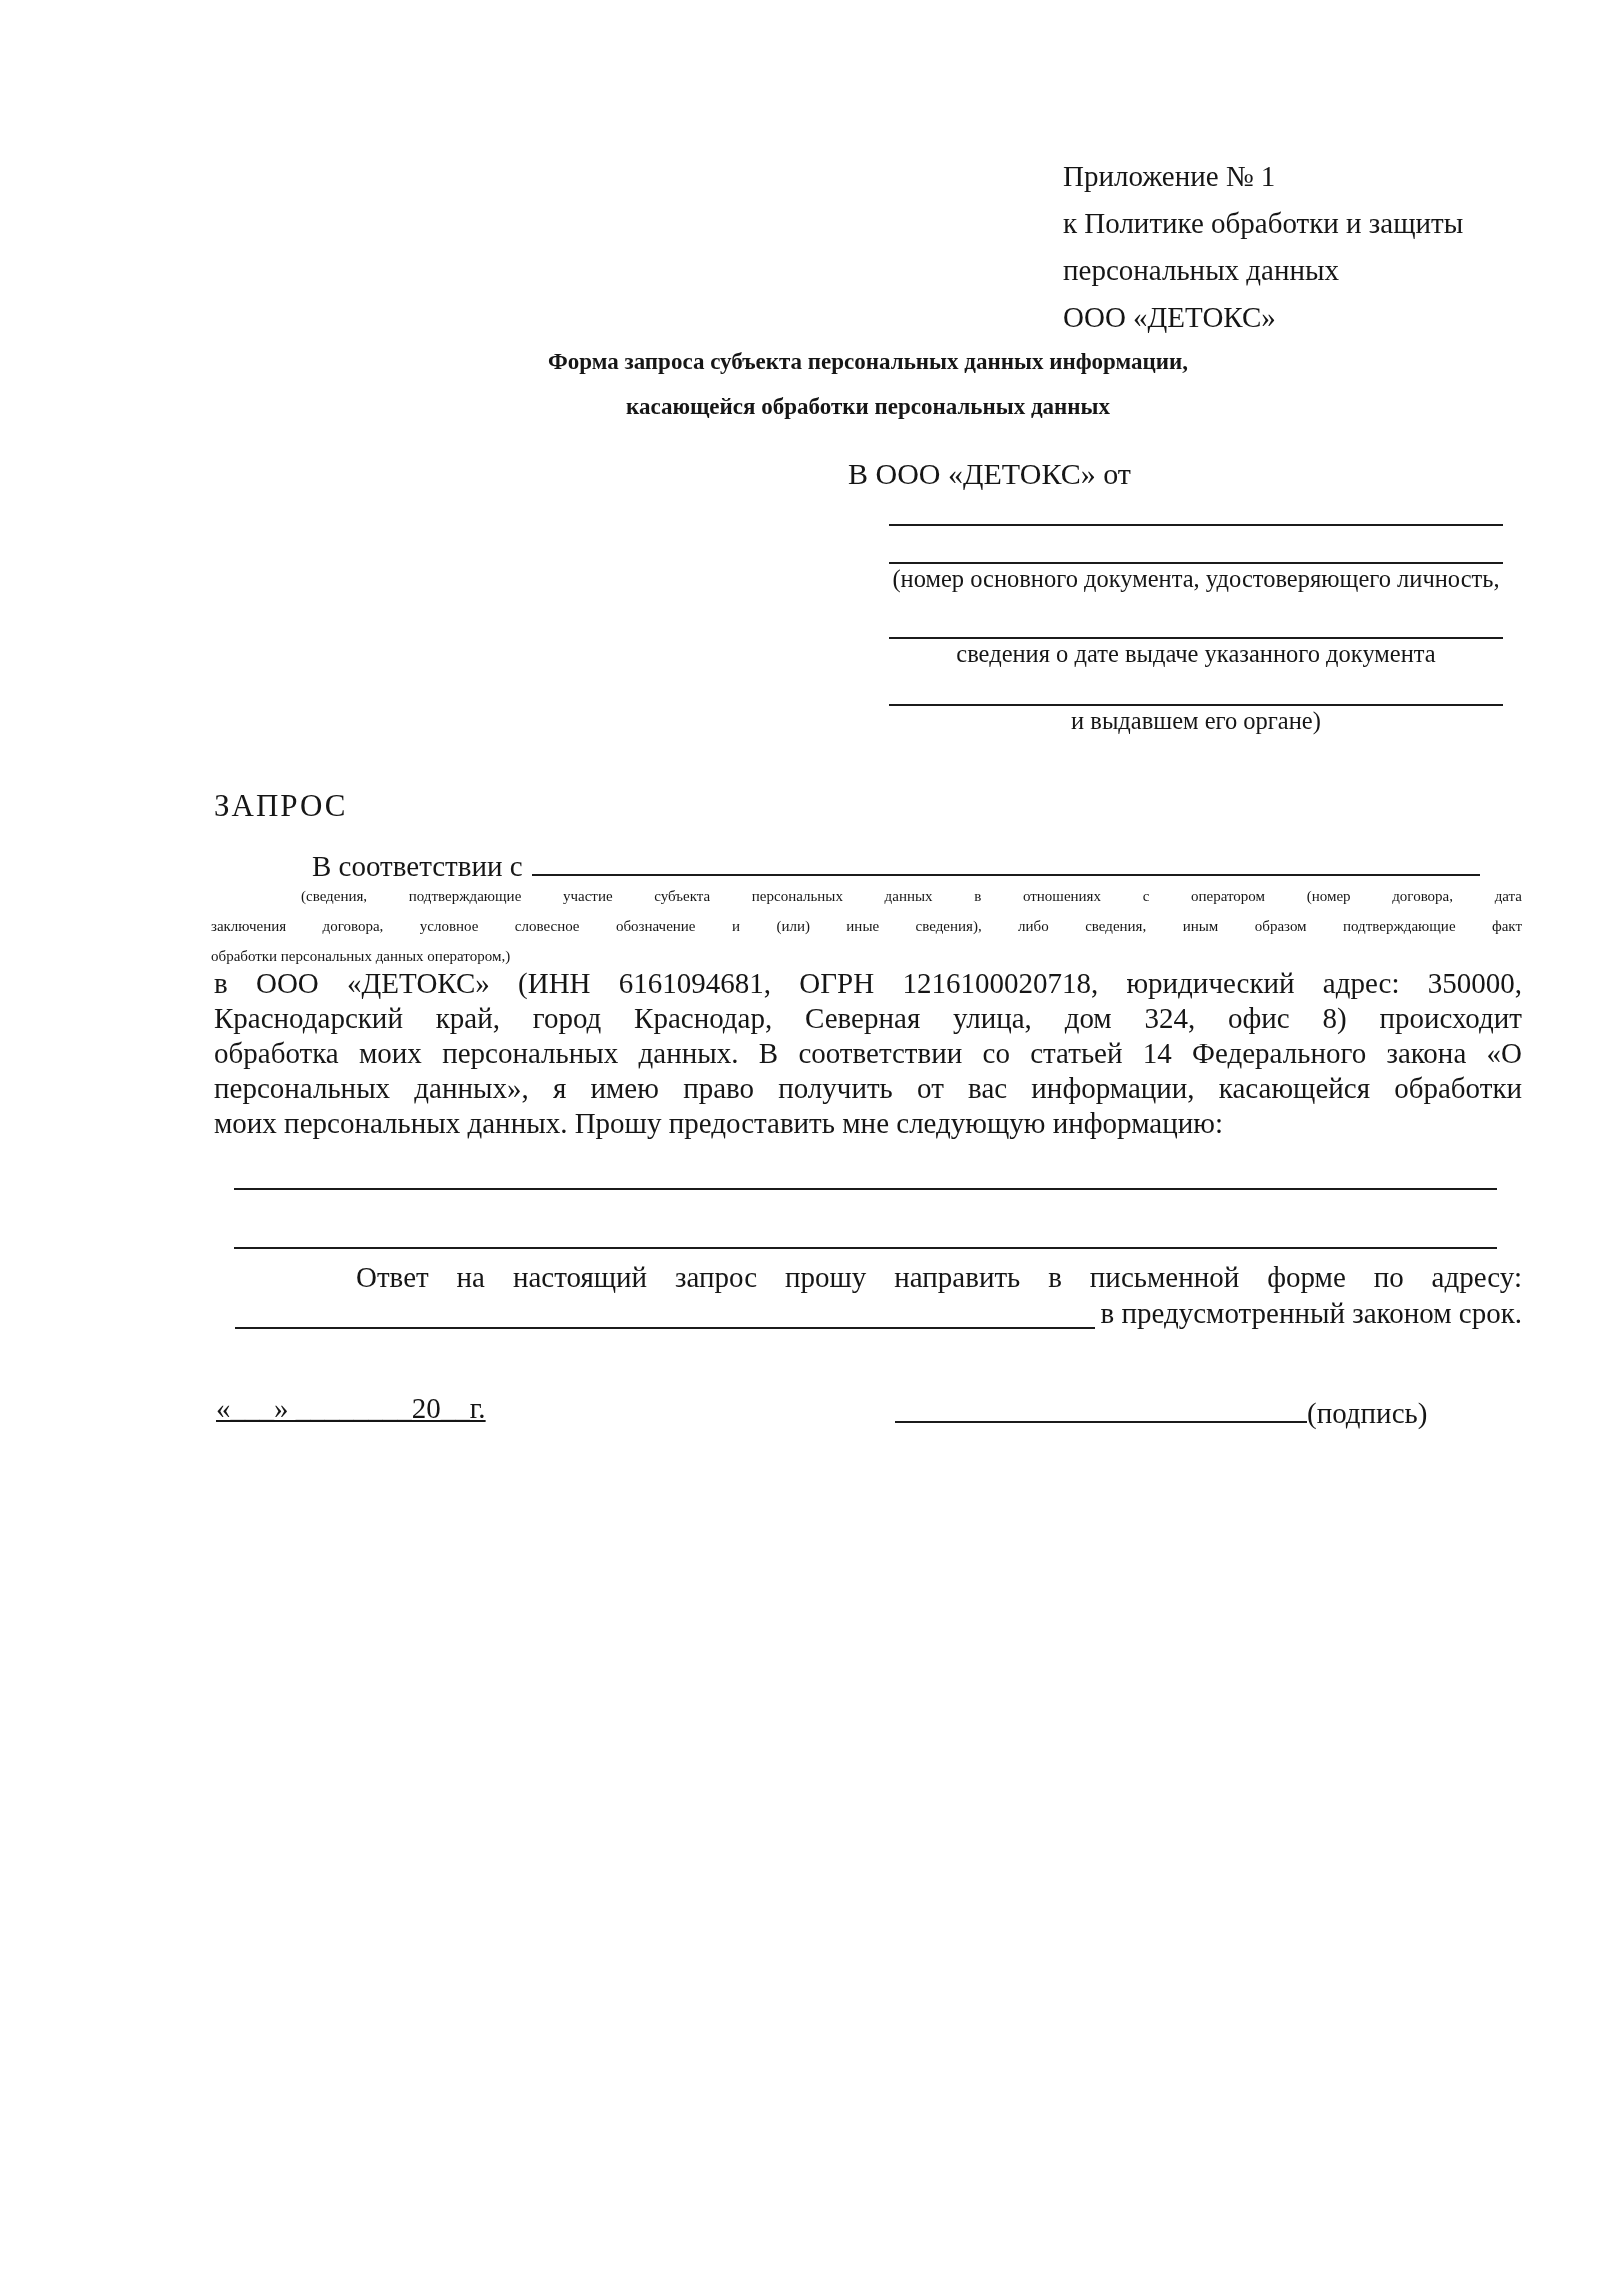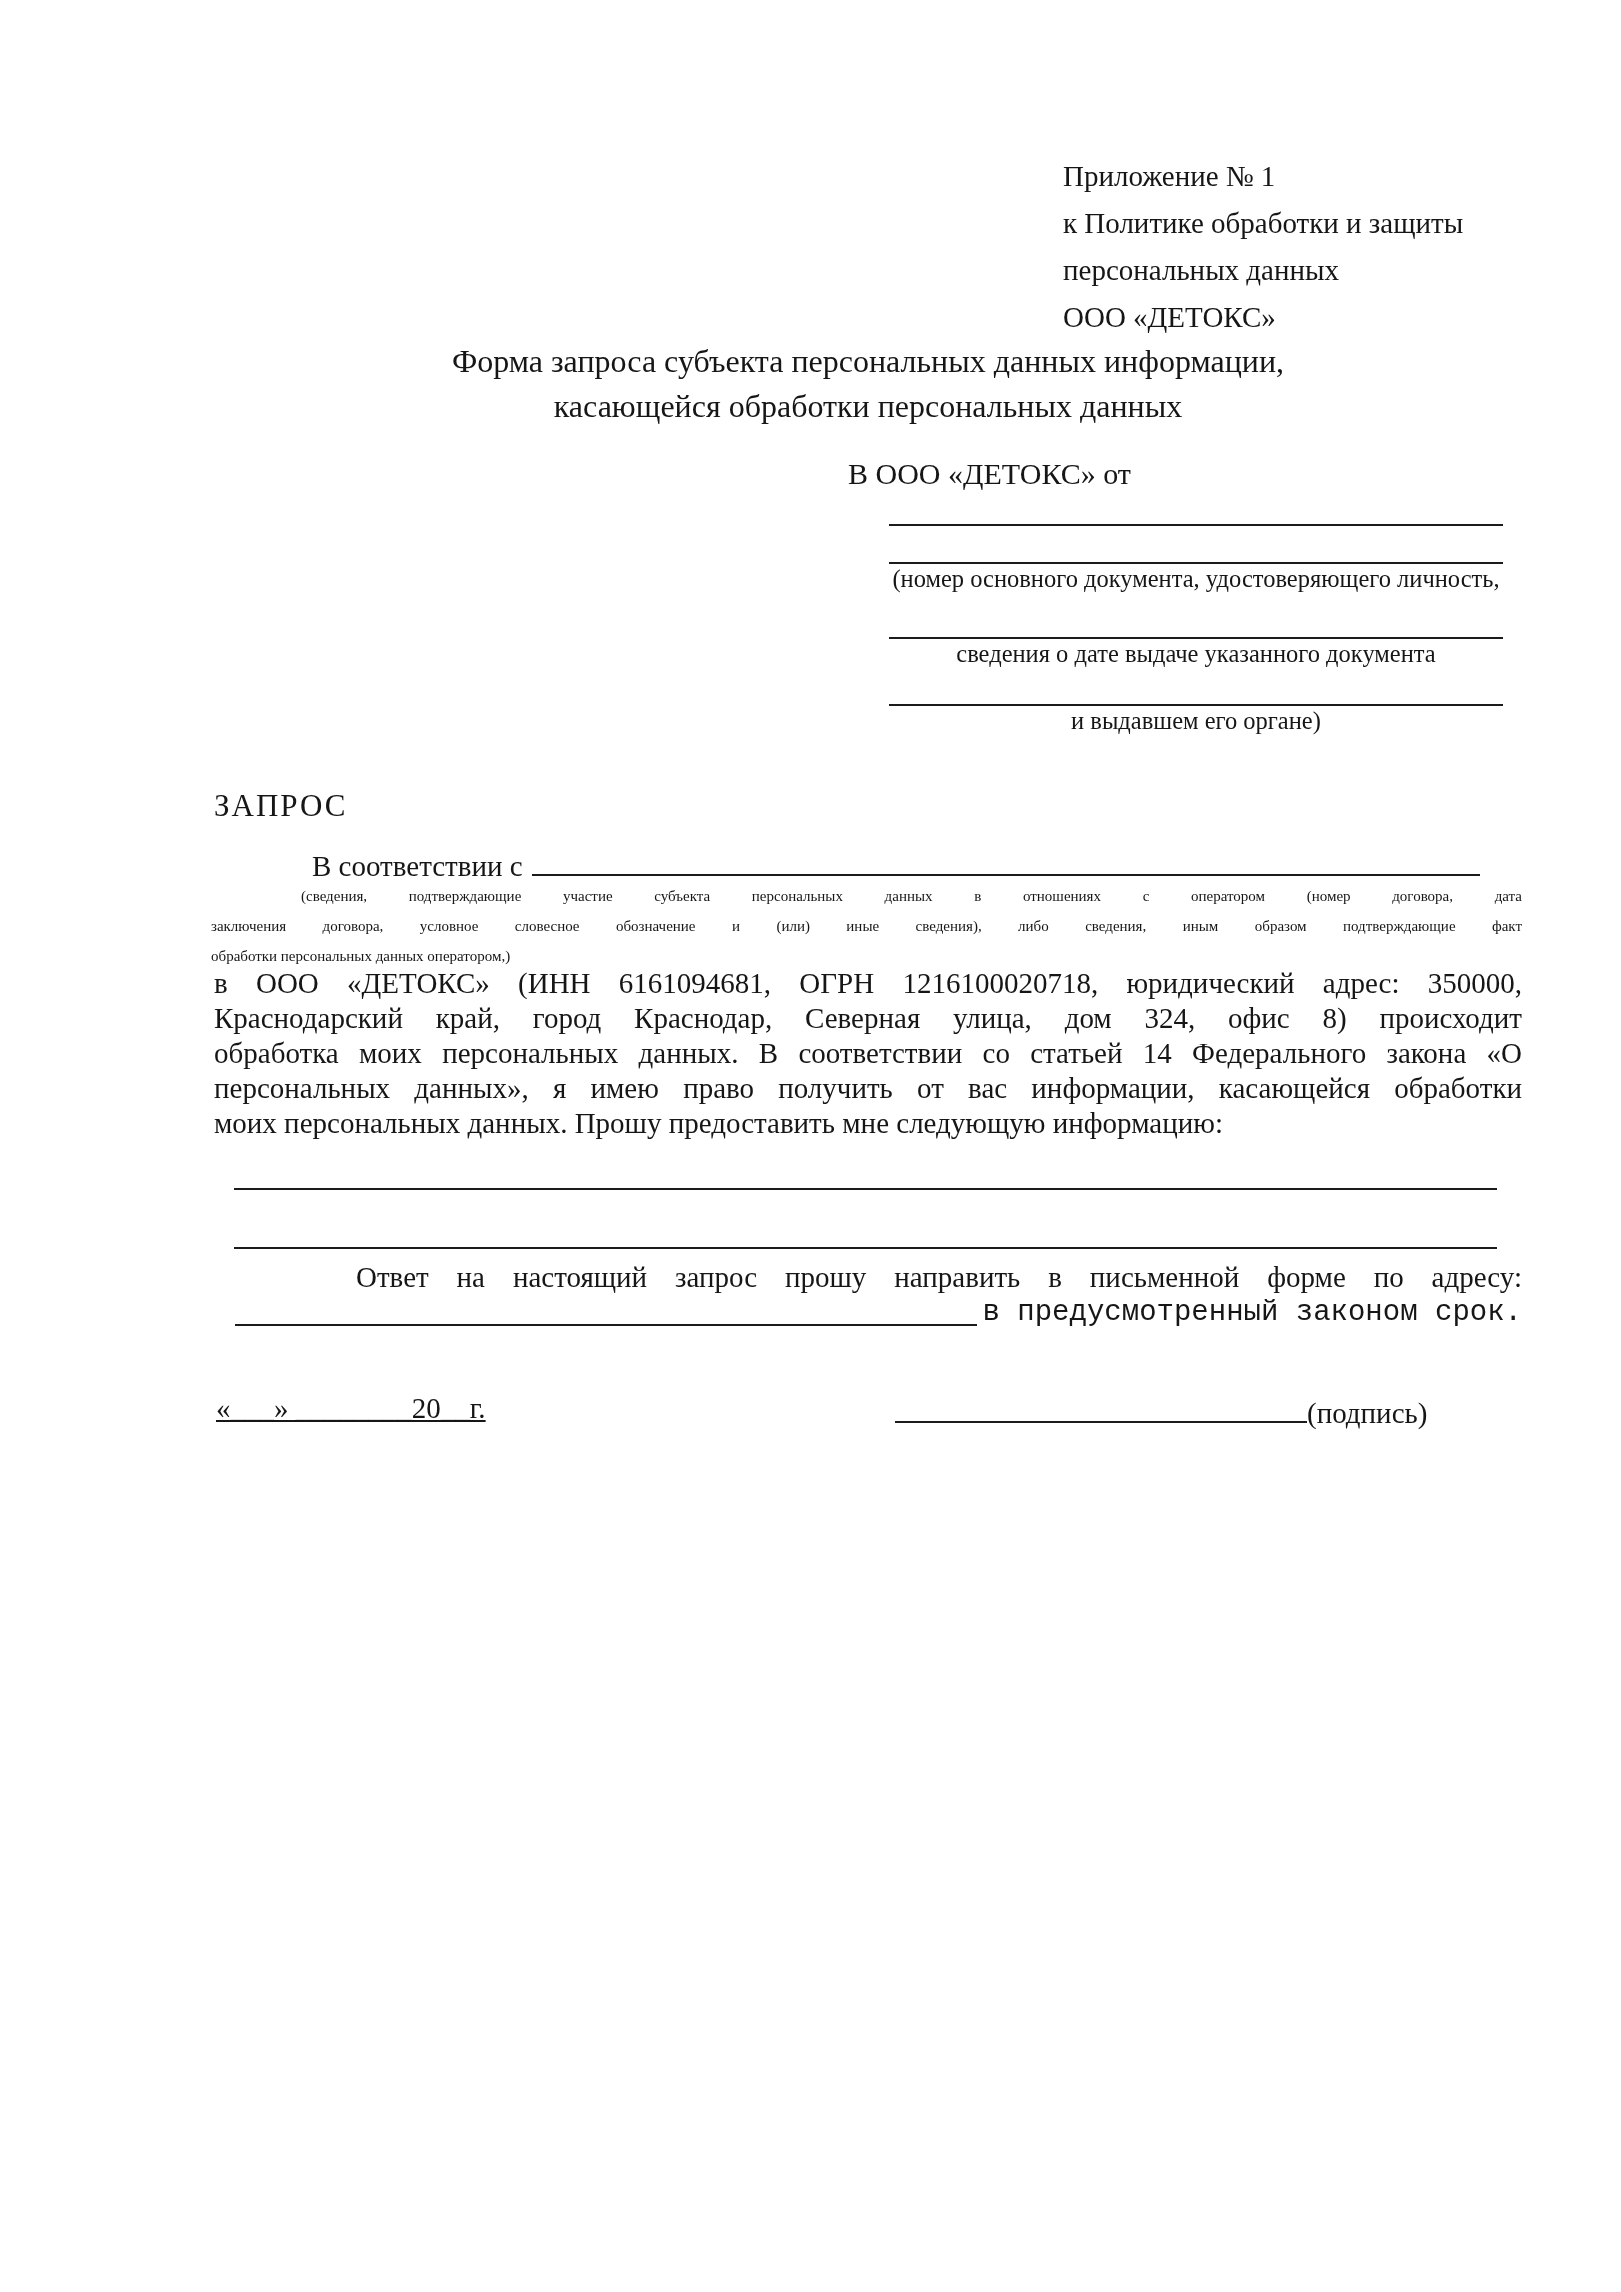--- a/index.html
+++ b/index.html
@@ -13,22 +13,22 @@
     overflow: hidden;
   }
   .abs { position: absolute; }
 
   
   .appendix { left: 1063px; top: 153px; font-size: 29px; line-height: 47px; }
 
   
   .doc-title {
     left: 214px; width: 1308px; top: 339px;
-    text-align: center; font-weight: normal;
-    font-size: 32px; line-height: 45px;
+    text-align: center; font-weight: bold;
+    font-size: 23px; line-height: 45px;
   }
 
   
   .addr { left: 848px; top: 457px; width: 655px; font-size: 30px; }
   .addr .fills { margin-left: 41px; }
   .fill-line { border-bottom: 2.9px solid #1b1b1b; }
   .fl-1 { height: 33px; }
   .fl-2 { height: 36px; }
   .fl-3 { height: 43px; }
   .fl-4 { height: 35px; }
@@ -48,21 +48,21 @@
   .note .first { padding-left: 90px; }
 
   .bodypar { left: 214px; width: 1308px; top: 966px; font-size: 29px; line-height: 35px; }
   .bodypar .jline { text-align: justify; text-align-last: justify; }
 
   .blank-a { left: 234px; width: 1263px; top: 1157px; height: 31px; border-bottom: 2.9px solid #1b1b1b; }
   .blank-b { left: 234px; width: 1263px; top: 1216px; height: 31px; border-bottom: 2.9px solid #1b1b1b; }
 
   .reply { left: 214px; width: 1308px; top: 1259px; font-size: 29px; line-height: 36px; }
   .reply .jline { text-align: justify; text-align-last: justify; padding-left: 142px; }
-  .reply .row { display: flex; align-items: flex-start; font-family: Liberation Mono, monospace; }
+  .reply .row { display: flex; align-items: center; }
   .reply .uline { flex: 1 1 auto; border-bottom: 2.9px solid #1b1b1b; height: 29px; margin-left: 20.6px; }
   .reply .suffix { white-space: nowrap; padding-left: 5.9px; }
 
   .footer-row { left: 216px; width: 1307px; top: 1392px; height: 43px; font-size: 29px; }
   .footer-row .date { position: absolute; left: 0; top: 0; white-space: nowrap; text-decoration: underline; }
   .footer-row .sig { position: absolute; left: 679px; top: 0; display: flex; align-items: baseline; }
   .footer-row .sig .uline { width: 412px; border-bottom: 2.9px solid #1b1b1b; height: 29px; }
   .footer-row .sig .sig-cap { white-space: nowrap; }
 </style>
 </head>

